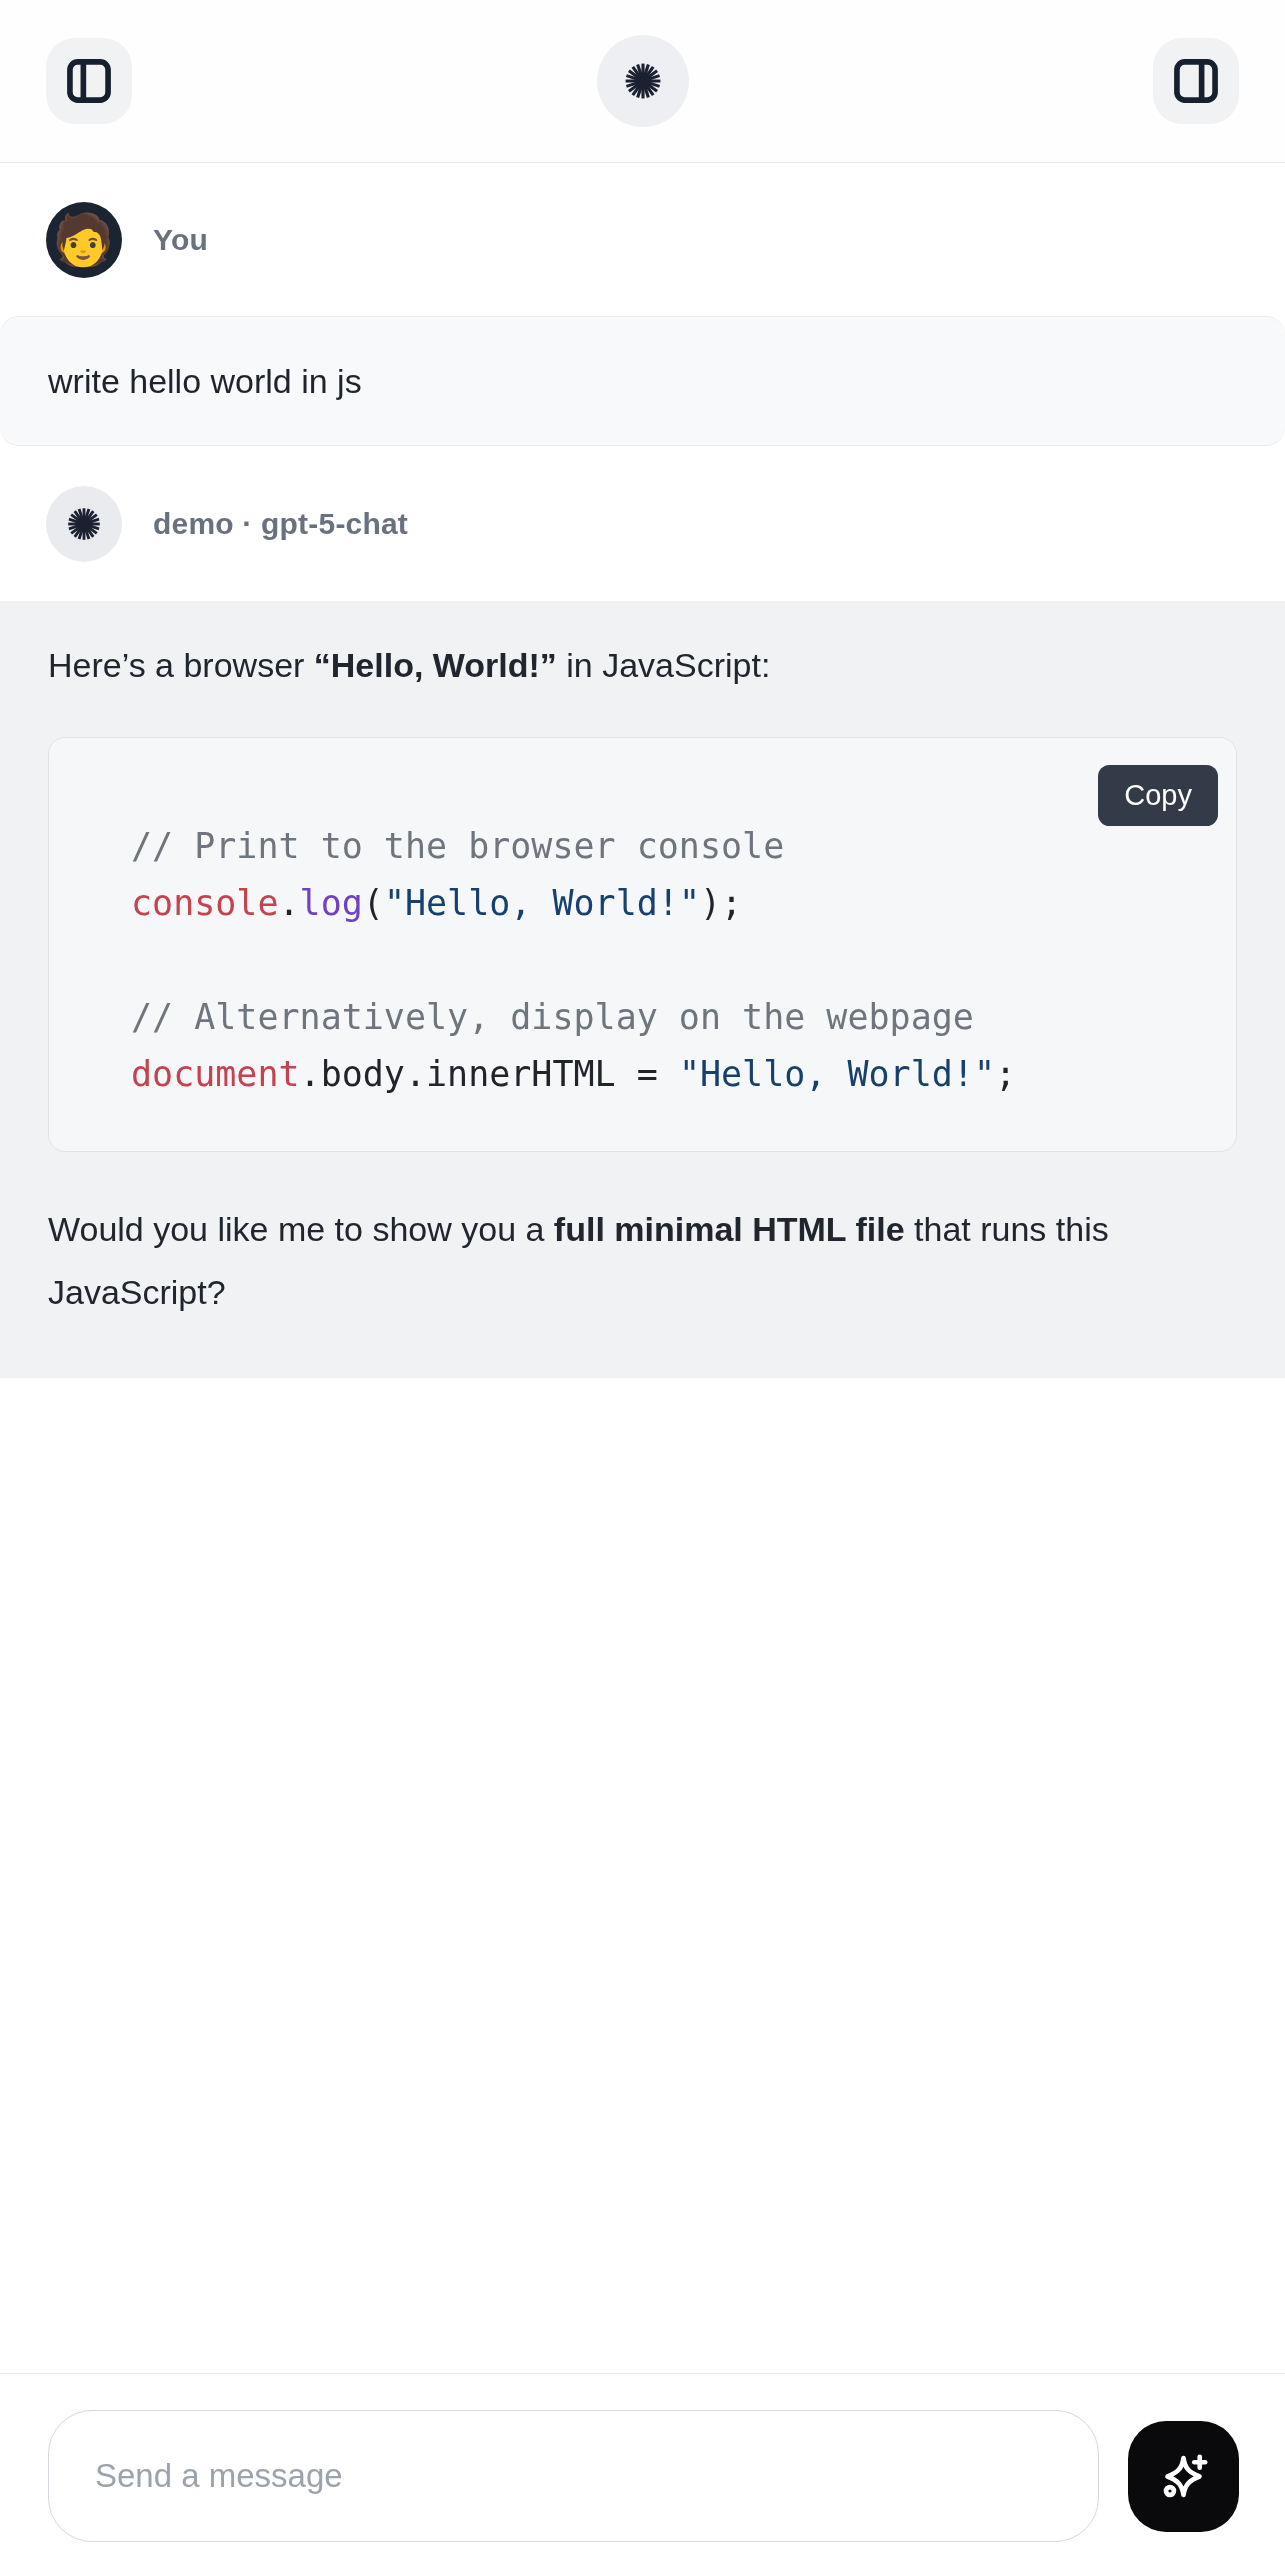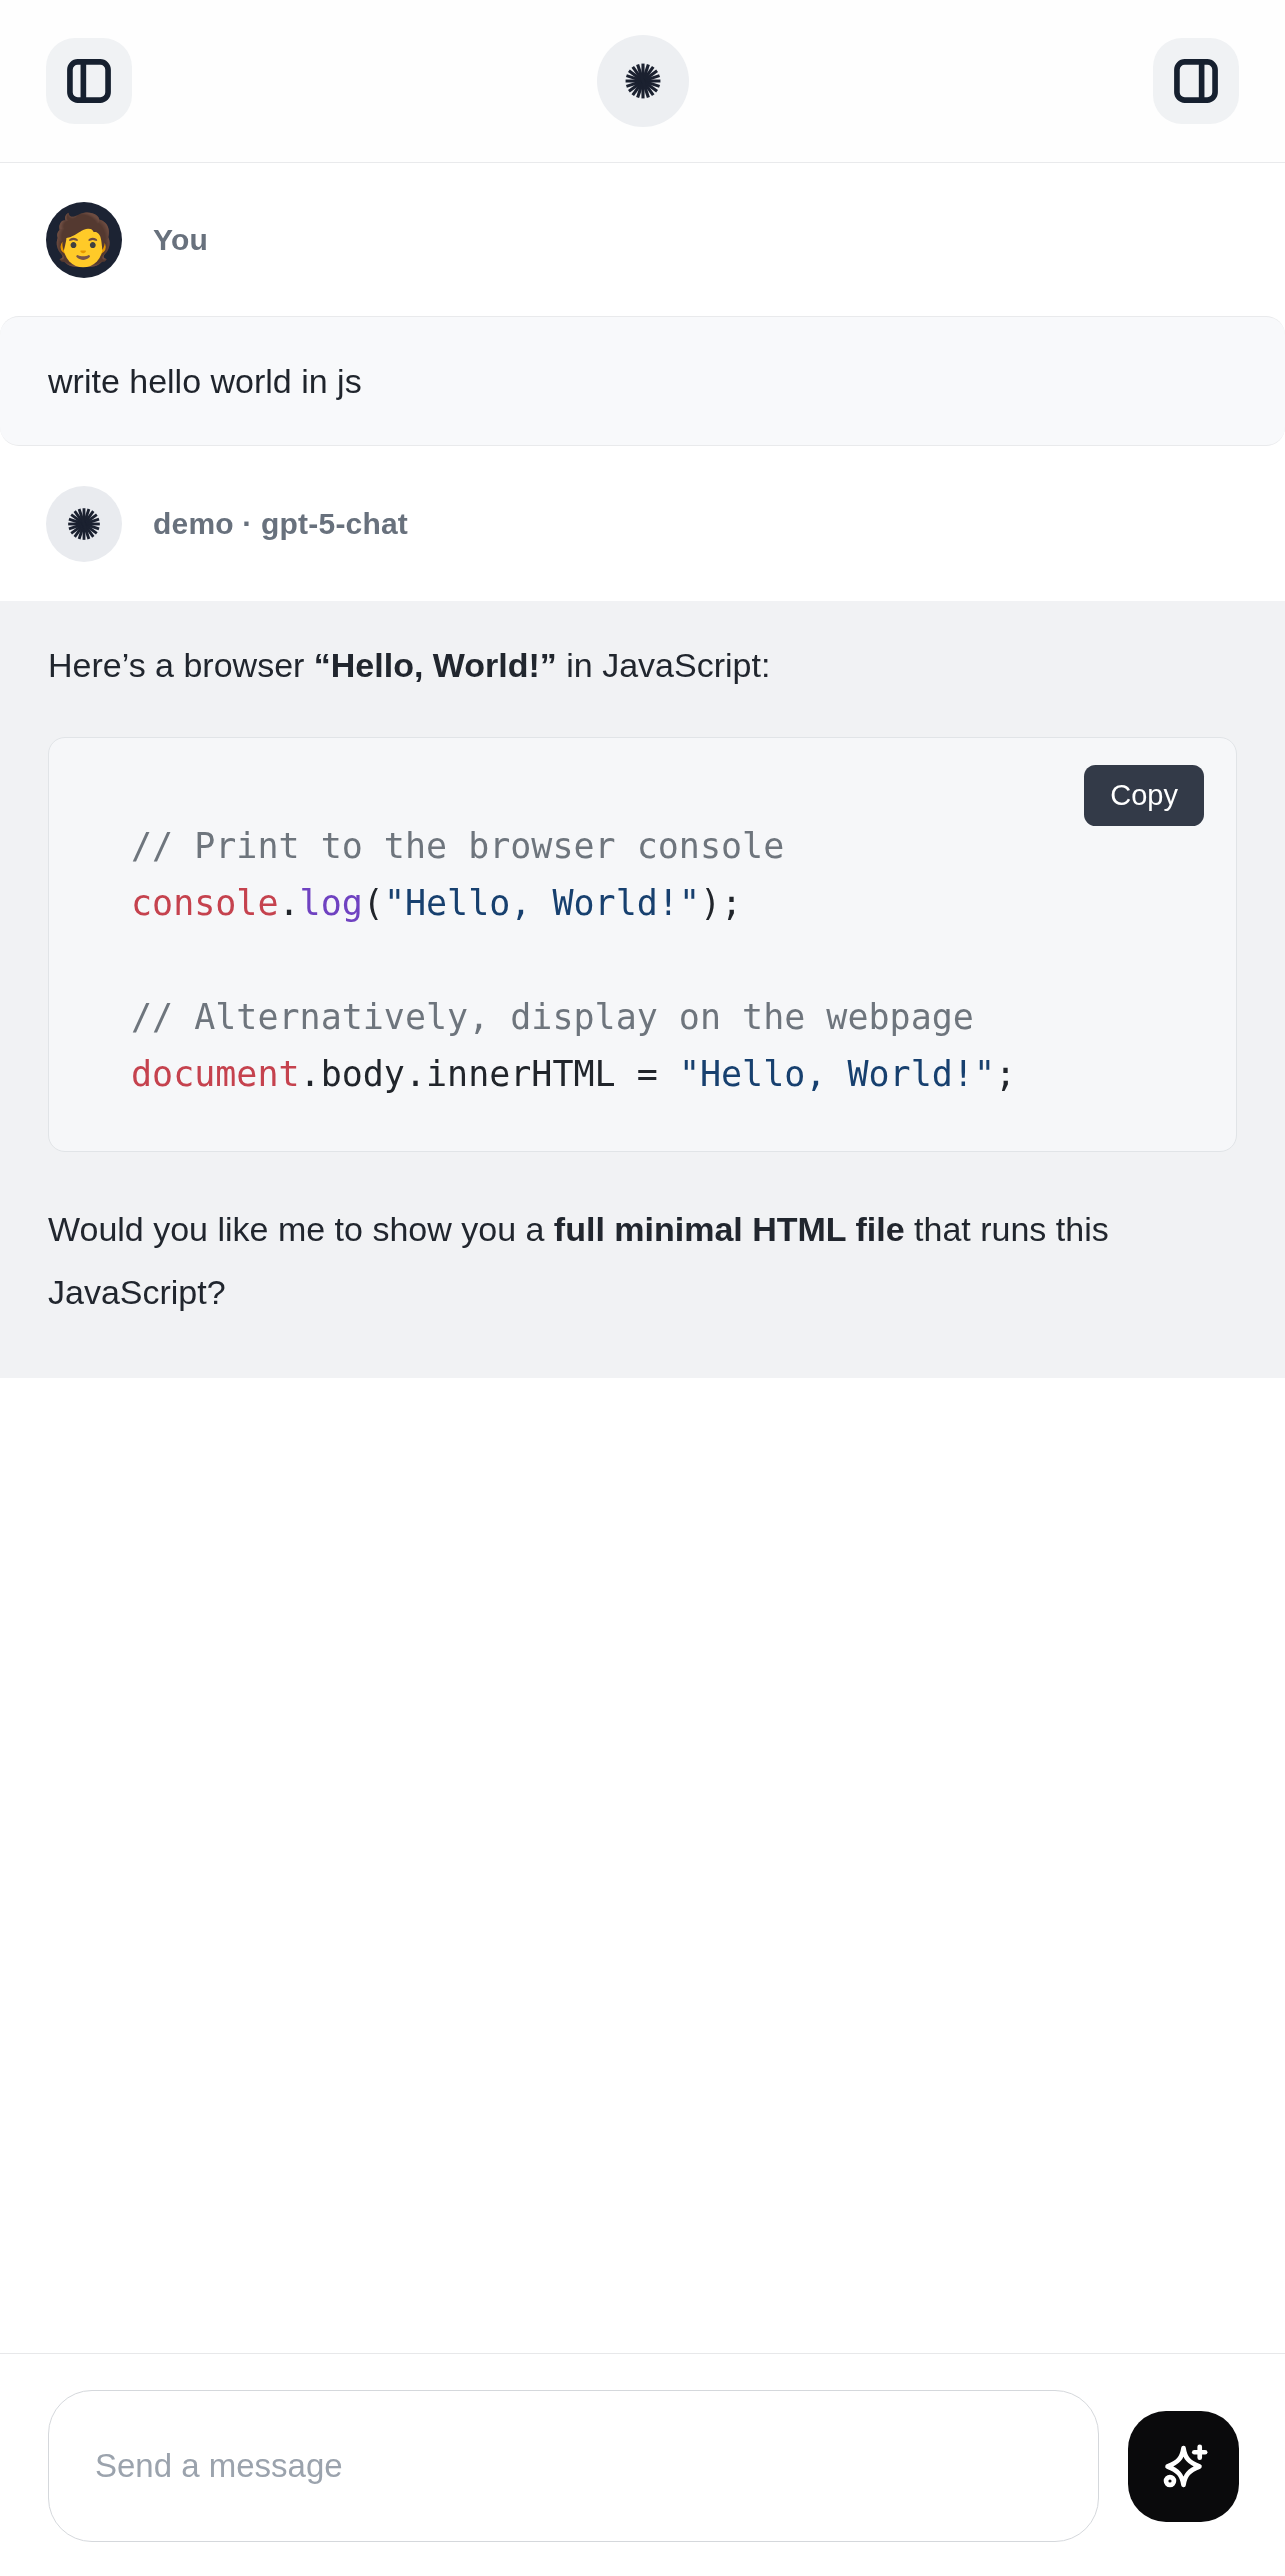--- a/index.html
+++ b/index.html
@@ -115,21 +115,21 @@
     overflow: hidden;
   }
   .tok-comment { color: var(--code_comment, #6e757d); }
   .tok-title   { color: var(--code_keyword, #c5424e); }
   .tok-attr    { color: var(--code_property, #6f42c1); }
   .tok-string  { color: var(--code_string, #17406f); }
   .tok-plain   { color: #21252b; }
 
   .copy-btn {
     position: absolute;
-    top: 27px; right: 32px;
+    top: 27px; right: 18px;
     background: var(--copy_button_bg, #333a48);
     color: #ffffff;
     border: none;
     border-radius: 11.5px;
     font-family: "Liberation Sans", "DejaVu Sans", sans-serif;
     font-size: 29px;
     padding: 14.3px 26px;
     cursor: pointer;
   }
 
@@ -144,21 +144,21 @@
     flex: 0 0 auto;
     border-top: 1.9px solid #e7e8ea;
     background: #ffffff;
     display: flex;
     align-items: center;
     gap: 29px;
     padding: 36px 46px 34px 48px;
   }
   .composer-input {
     flex: 1 1 auto;
-    height: 152px;
+    height: 132px;
     border: 1.9px solid #d5d8dc;
     border-radius: 44px;
     background: #ffffff;
     font-family: "Liberation Sans", "DejaVu Sans", sans-serif;
     font-size: 33px;
     color: #2a313b;
     padding: 0 46px;
     outline: none;
   }
   .composer-input::placeholder { color: #9ba3ad; }

